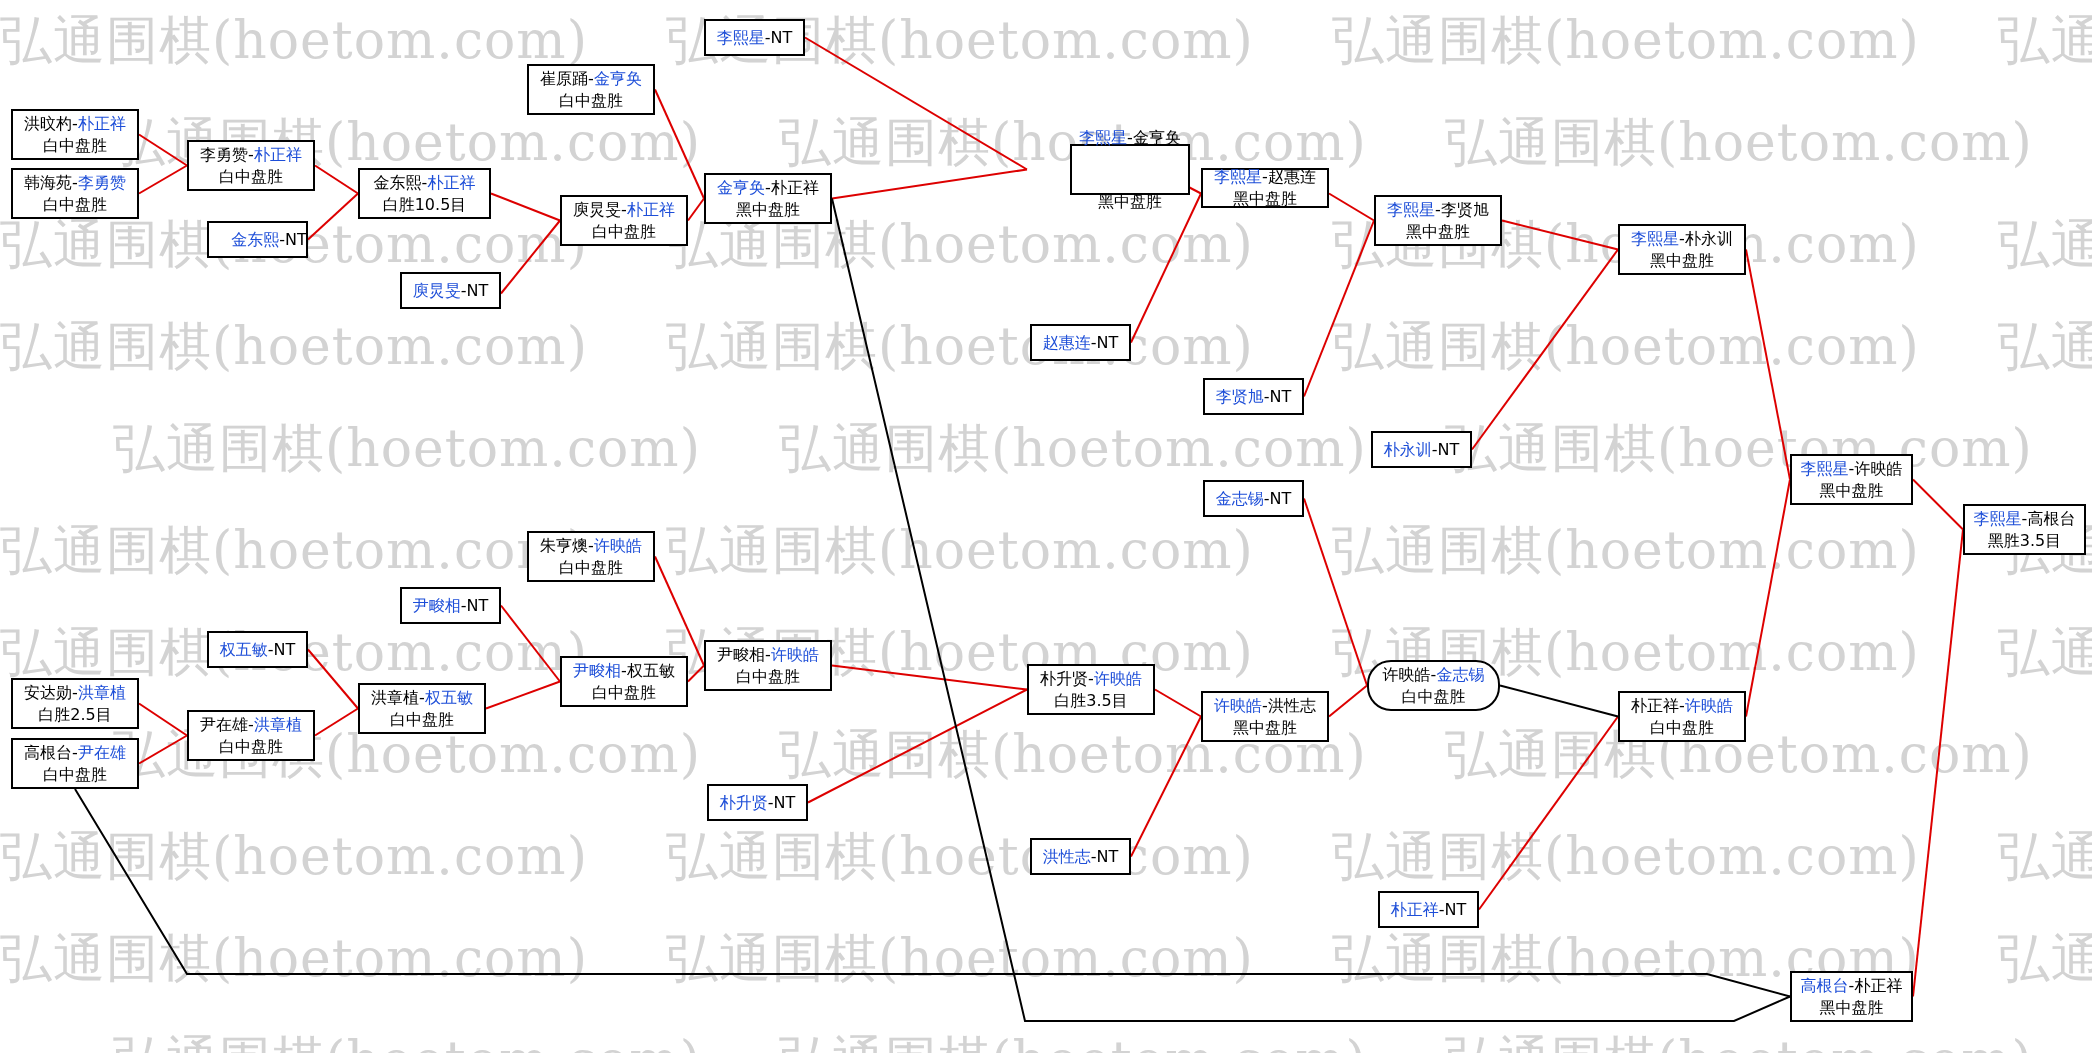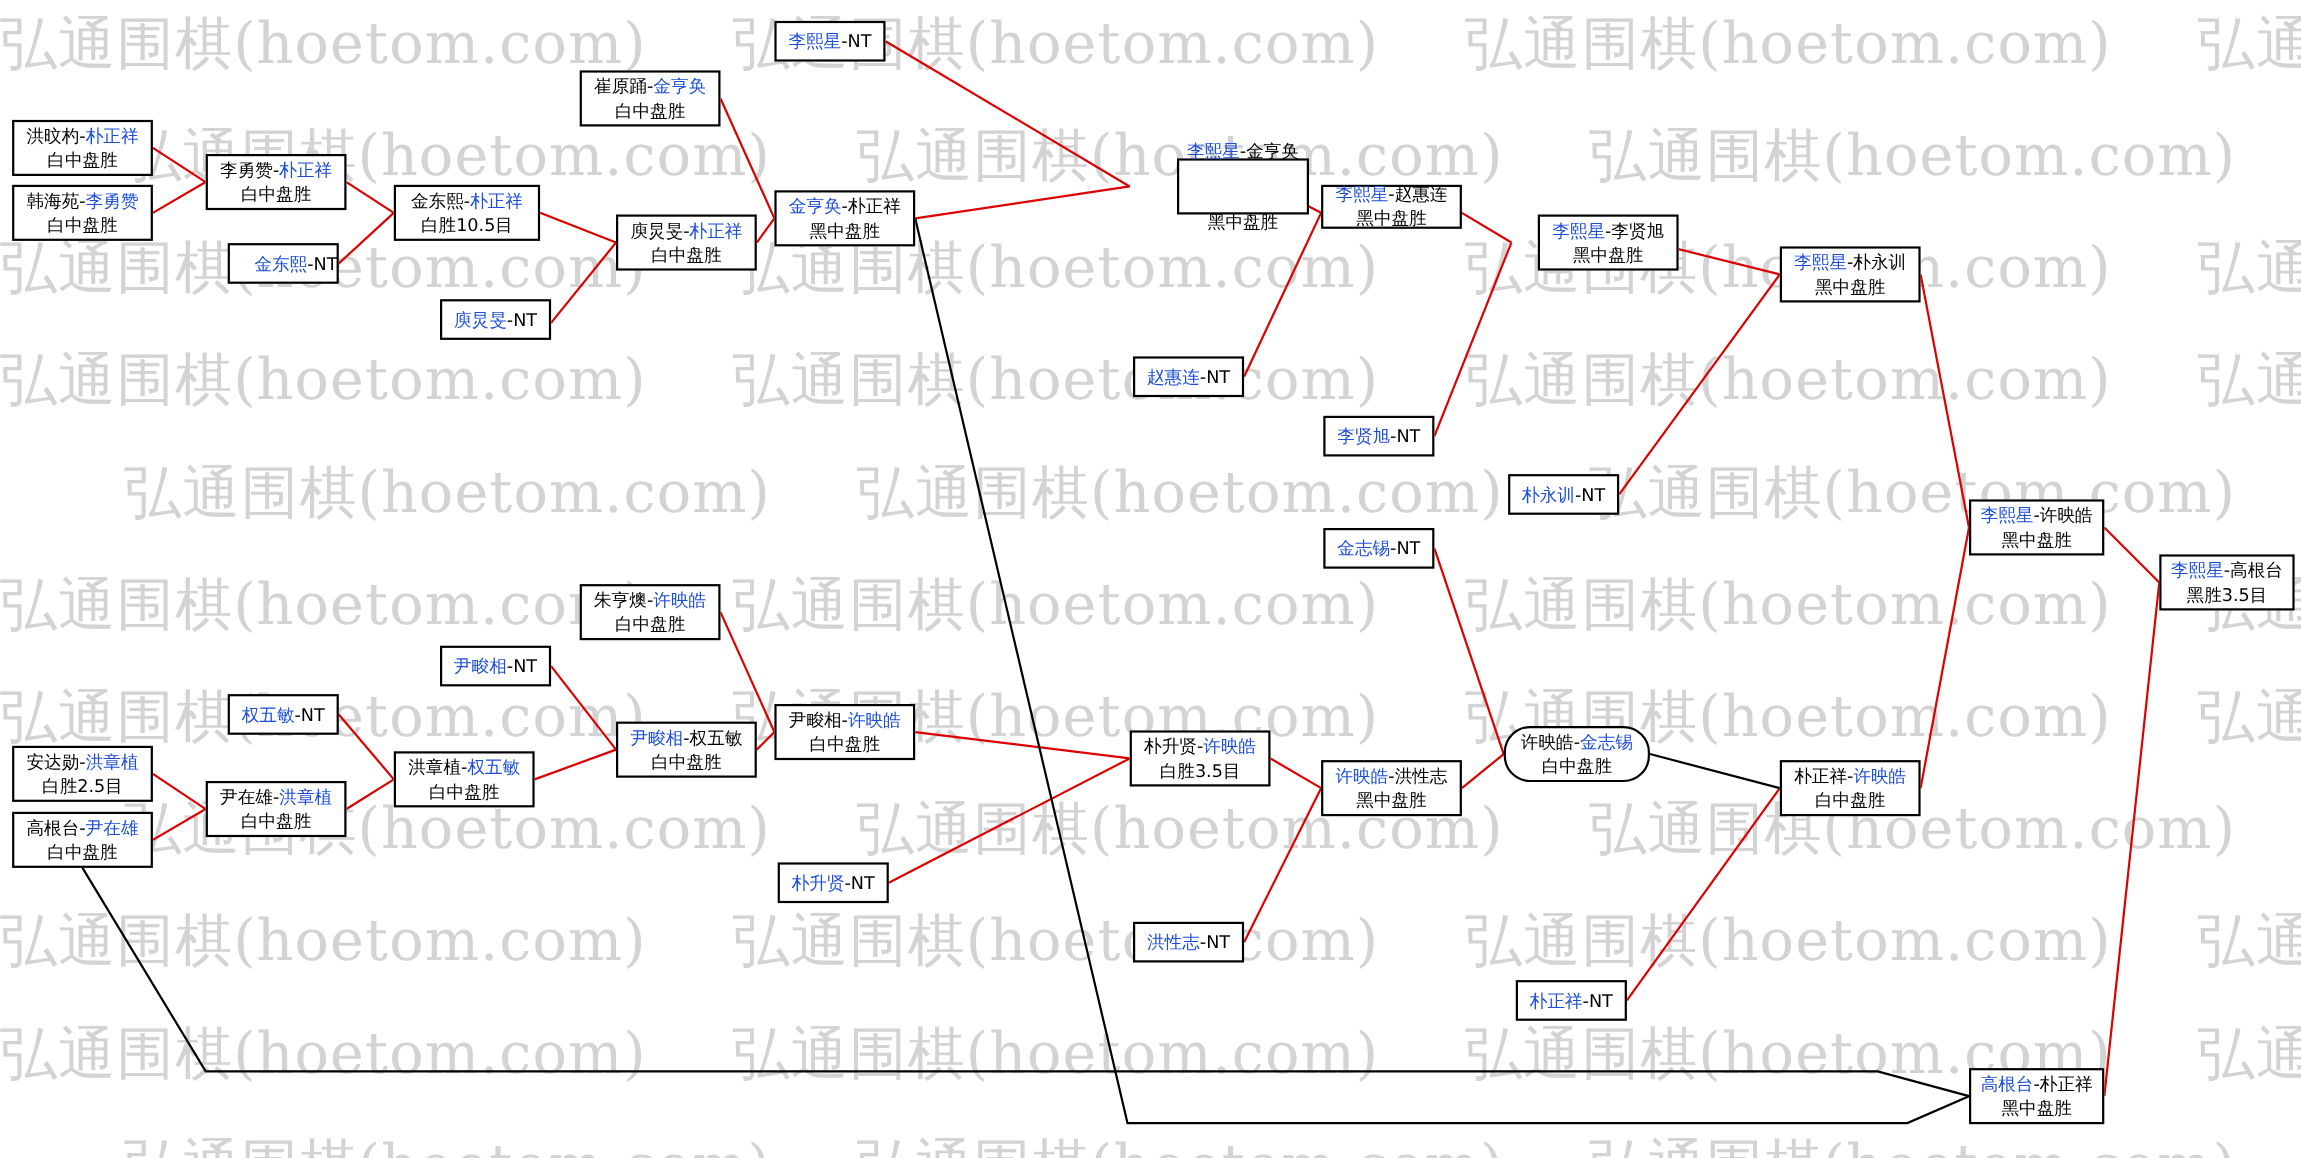--- a/index.html
+++ b/index.html
@@ -138,21 +138,21 @@
       <div class="l1"><span class="red">李熙星</span><span>-金亨奂</span></div>
       <div class="l2">黑中盘胜</div>
     </div>
     <div class="box" style="left: 1201px; top: 168px; width: 128px; height: 40px;">
       <div class="l1"><span class="red">李熙星</span><span>-赵惠连</span></div>
       <div class="l2">黑中盘胜</div>
     </div>
     <div class="box" style="left: 1030px; top: 324px; width: 101px; height: 37px;">
       <div class="l1"><span class="red">赵惠连</span><span>-NT</span></div>
     </div>
-    <div class="box" style="left: 1374px; top: 195px; width: 128px; height: 51px; margin-left: 24px;">
+    <div class="box" style="left: 1374px; top: 195px; width: 128px; height: 51px;">
       <div class="l1"><span class="red">李熙星</span><span>-李贤旭</span></div>
       <div class="l2">黑中盘胜</div>
     </div>
     <div class="box" style="left: 1203px; top: 378px; width: 101px; height: 37px;">
       <div class="l1"><span class="red">李贤旭</span><span>-NT</span></div>
     </div>
     <div class="box" style="left: 1371px; top: 431px; width: 101px; height: 37px;">
       <div class="l1"><span class="red">朴永训</span><span>-NT</span></div>
     </div>
     <div class="box" style="left: 1618px; top: 224px; width: 128px; height: 51px;">

